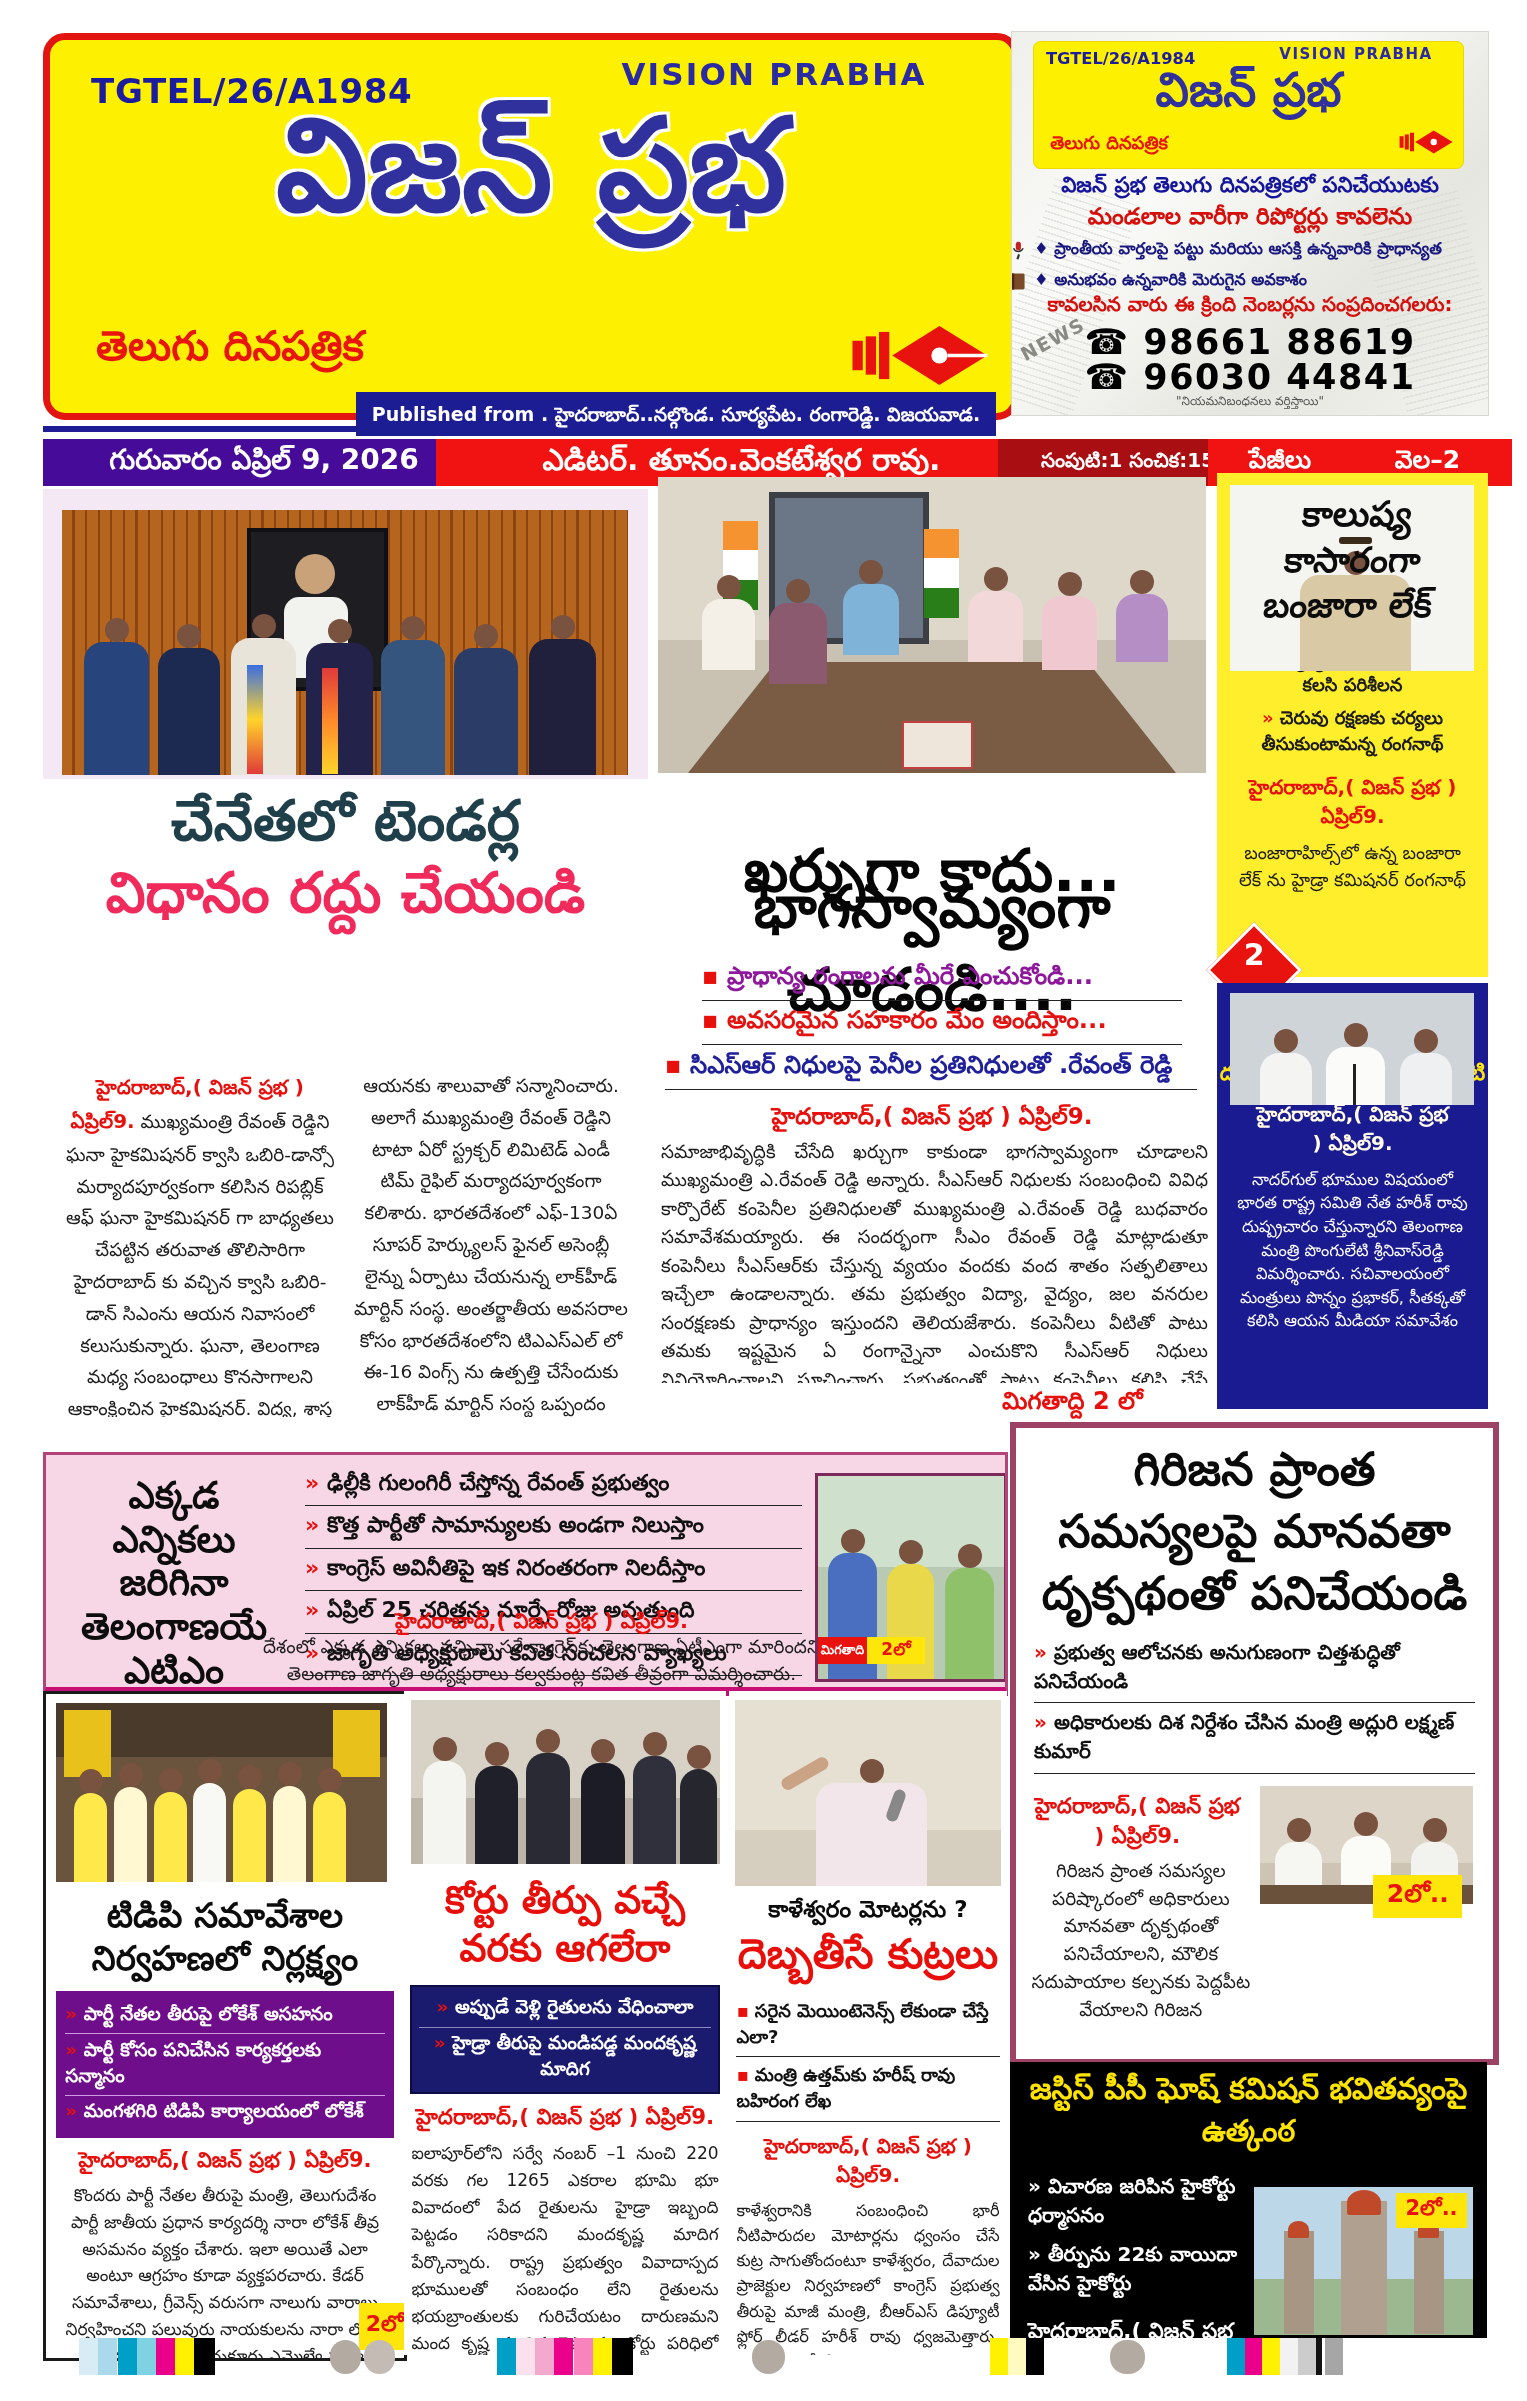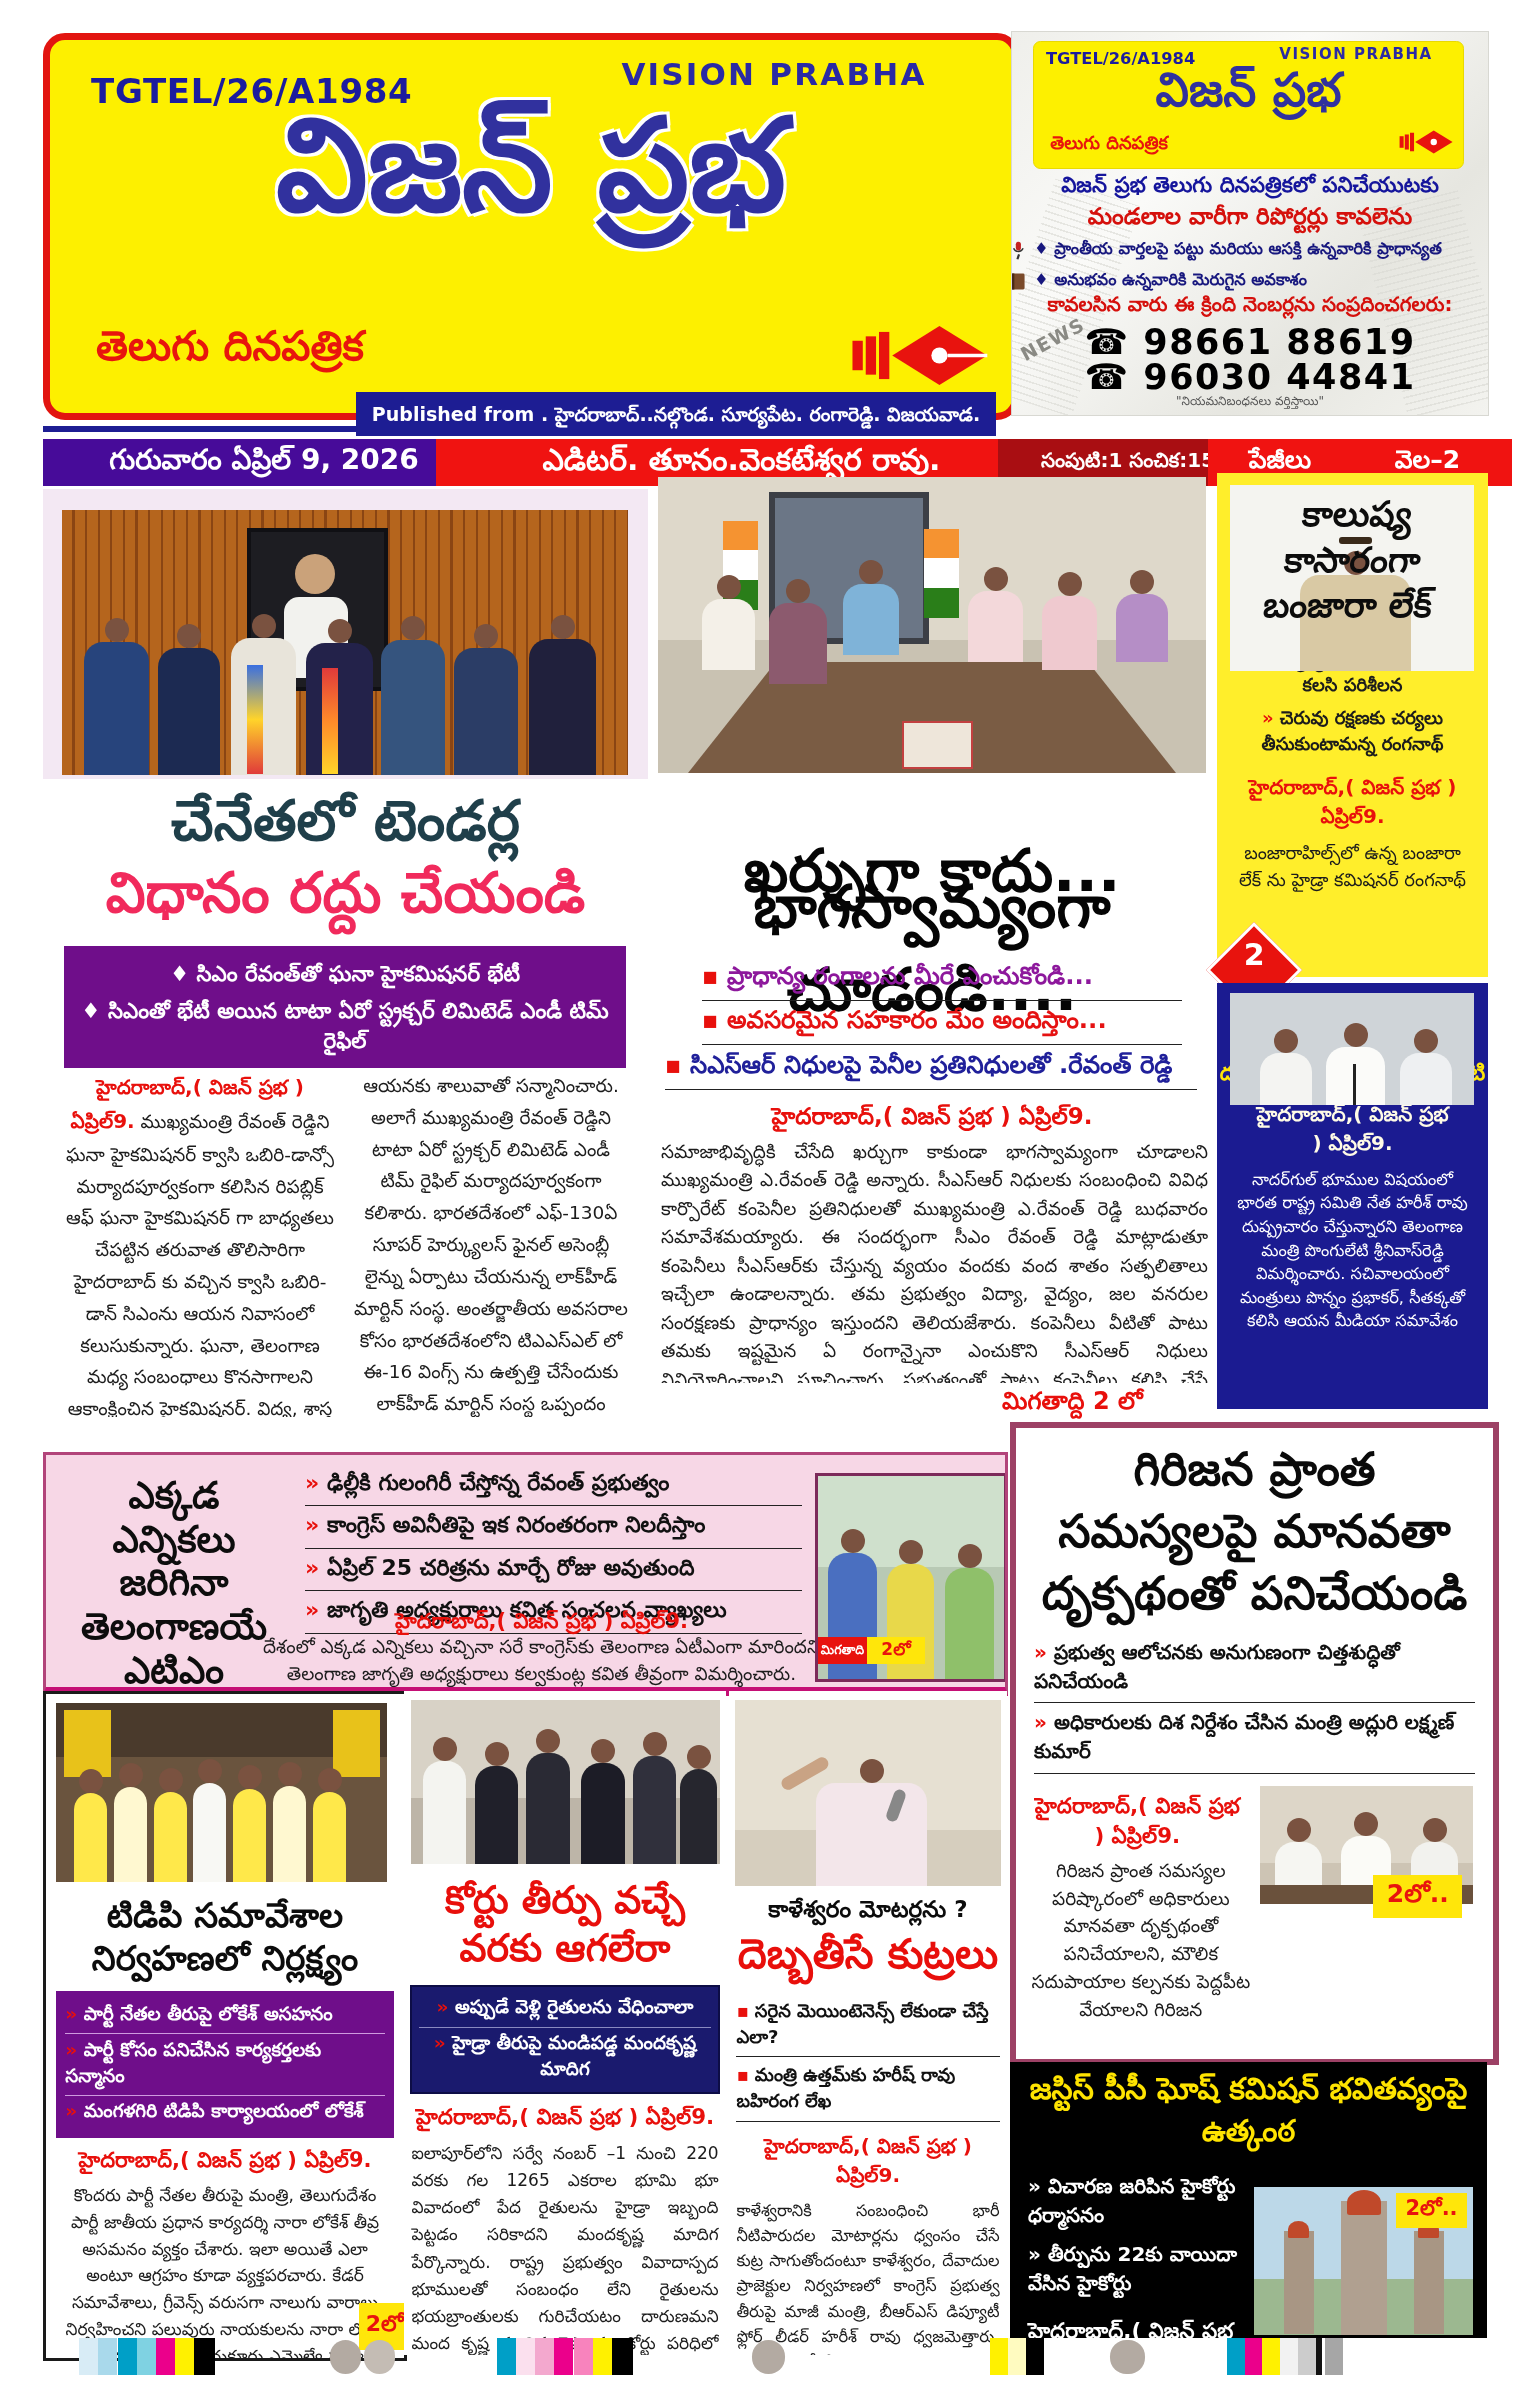--- a/index.html
+++ b/index.html
@@ -160,24 +160,20 @@
     <i class="pp" style="left:169px;width:65px;height:137px;background:#e8e4da;"></i>
     <i class="pp" style="left:244px;width:67px;height:132px;background:#23224a;"></i>
     <i class="pp" style="left:319px;width:64px;height:135px;background:#35547e;"></i>
     <i class="pp" style="left:392px;width:64px;height:127px;background:#2b3d66;"></i>
     <i class="pp" style="left:467px;width:67px;height:136px;background:#20203c;"></i>
     <div class="deco" style="left:185px;top:155px;width:16.3px;height:109px;background:linear-gradient(#3a6fe0,#ffd42a,#e03a3a);"></div>
     <div class="deco" style="left:260px;top:158px;width:16.3px;height:106px;background:linear-gradient(#e03a3a,#ff8a2a,#ffd42a);"></div>
   </div>
   <div class="abs ctr" style="left:43px;top:788px;width:605px;font-size:56px;font-weight:900;color:#1f3f4a;">చేనేతలో టెండర్ల</div>
   <div class="abs ctr" style="left:43px;top:860px;width:605px;font-size:56px;font-weight:900;color:#f12a5c;">విధానం రద్దు చేయండి</div>
-  <div class="abs purpbox clip ctr" style="left:64px;top:946px;width:562px;height:112px;padding-top:10.3px;">
-    <div class="dmk" style="font-size:21.4px;font-weight:bold;margin:4.4px 7.4px;">సిఎం రేవంత్‌తో ఘనా హైకమిషనర్ భేటీ</div>
-    <div class="dmk" style="font-size:21.4px;font-weight:bold;margin:7.4px 7.4px;">సిఎంతో భేటీ అయిన టాటా ఏరో స్ట్రక్చర్ లిమిటెడ్ ఎండీ టిమ్ రైఫిల్</div>
-  </div>
   <div class="abs ctr clip" style="left:62px;top:1070px;width:276px;height:347px;font-size:18.5px;line-height:1.72;">
     <span class="dl" style="font-size:20px;">హైదరాబాద్,( విజన్ ప్రభ ) ఏప్రిల్9.</span>
     <span class="bodytxt">ముఖ్యమంత్రి రేవంత్ రెడ్డిని ఘనా హైకమిషనర్ క్వాసి ఒబిరి-డాన్సో మర్యాదపూర్వకంగా కలిసిన రిపబ్లిక్ ఆఫ్ ఘనా హైకమిషనర్ గా బాధ్యతలు చేపట్టిన తరువాత తొలిసారిగా హైదరాబాద్ కు వచ్చిన క్వాసి ఒబిరి-డాన్ సిఎంను ఆయన నివాసంలో కలుసుకున్నారు. ఘనా, తెలంగాణ మధ్య సంబంధాలు కొనసాగాలని ఆకాంక్షించిన హైకమిషనర్. విద్య, శాస్త్ర సాంకేతిక రంగాలు, ఆరోగ్య, వాణిజ్య రంగాల్లో పరస్పర సహకారం ఉండాలని కోరిన హైకమిషనర్. ానుకూలంగా స్పందించిన సీఎం రేవంత</span>
   </div>
   <div class="abs ctr clip bodytxt" style="left:353px;top:1070px;width:276px;height:347px;font-size:18.5px;line-height:1.72;">ఆయనకు శాలువాతో సన్మానించారు. అలాగే ముఖ్యమంత్రి రేవంత్ రెడ్డిని టాటా ఏరో స్ట్రక్చర్ లిమిటెడ్ ఎండీ టిమ్ రైఫిల్ మర్యాదపూర్వకంగా కలిశారు. భారతదేశంలో ఎఫ్-130ఏ సూపర్ హెర్క్యులస్ ఫైనల్ అసెంబ్లీ లైన్ను ఏర్పాటు చేయనున్న లాక్‌హీడ్ మార్టిన్ సంస్థ. అంతర్జాతీయ అవసరాల కోసం భారతదేశంలోని టిఎఎస్ఎల్ లో ఈ-16 వింగ్స్ ను ఉత్పత్తి చేసేందుకు లాక్‌హీడ్ మార్టిన్ సంస్థ ఒప్పందం కుదుర్చుకున్నది. తెలంగాణలో పెట్టుబడులకు ఆసక్తిగా ఉన్నట్లు ఈ సందర్భంగా టిమ్ ముఖ్యమంత్రి దృష్టికి తీసుకెళ్లారు.</div>
 
   <div class="photo" style="left:658px;top:477px;width:548px;height:296px;background:linear-gradient(#ded8ca 0 55%,#c9c2b2 55% 100%);">
     <div class="deco" style="left:111px;top:15px;width:148px;height:140px;background:#6b7686;border:6px solid #3c3f46;"></div>
     <i class="flag" style="left:65px;top:44px;"></i>
     <i class="flag" style="left:266px;top:52px;"></i>
@@ -237,20 +233,21 @@
   <div class="abs pinkbox clip">
     <div class="abs ctr" style="left:6px;top:19px;width:244px;font-size:37px;font-weight:900;color:#0d0d0d;line-height:1.18;">
       <div>ఎక్కడ</div>
       <div>ఎన్నికలు</div>
       <div>జరిగినా</div>
       <div>తెలంగాణయే</div>
       <div>ఎటిఎం</div>
     </div>
     <div class="abs" style="left:259px;top:9px;width:497px;">
       <div class="gmk u2" style="font-size:22px;font-weight:bold;margin-top:6px;color:#111;">ఢిల్లీకి గులంగిరీ చేస్తోన్న రేవంత్ ప్రభుత్వం</div>
+      <div class="gmk u2" style="font-size:22px;font-weight:bold;margin-top:6px;color:#111;">కొత్త పార్టీతో సామాన్యులకు అండగా నిలుస్తాం</div>
       <div class="gmk u2" style="font-size:22px;font-weight:bold;margin-top:6px;color:#111;">కాంగ్రెస్ అవినీతిపై ఇక నిరంతరంగా నిలదీస్తాం</div>
       <div class="gmk u2" style="font-size:22px;font-weight:bold;margin-top:6px;color:#111;">ఏప్రిల్ 25 చరిత్రను మార్చే రోజు అవుతుంది</div>
       <div class="gmk u2" style="font-size:22px;font-weight:bold;margin-top:6px;color:#111;">జాగృతి అధ్యక్షురాలు కవిత సంచలన వ్యాఖ్యలు</div>
     </div>
     <div class="abs ctr dl" style="left:222px;top:154px;width:547px;font-size:21px;">హైదరాబాద్,( విజన్ ప్రభ ) ఏప్రిల్9.</div>
     <div class="abs ctr bodytxt" style="left:185px;top:179px;width:621px;font-size:18.5px;line-height:1.45;">దేశంలో ఎక్కడ ఎన్నికలు వచ్చినా సరే కాంగ్రెస్‌కు తెలంగాణ ఏటీఎంగా మారిందని తెలంగాణ జాగృతి అధ్యక్షురాలు కల్వకుంట్ల కవిత తీవ్రంగా విమర్శించారు.</div>
     <div class="photo" style="left:769px;top:18px;width:186px;height:203px;border:3.7px solid #7c2a5a;background:linear-gradient(#cfe0cc 0 45%,#b8c9b4 45% 100%);">
       <i class="pp" style="left:10.3px;width:49px;height:126px;background:#4a6fc0;"></i>
       <i class="pp" style="left:69px;width:47px;height:115px;background:#e8d84a;"></i>
       <i class="pp" style="left:127px;width:49px;height:111px;background:#8fc06a;"></i>

